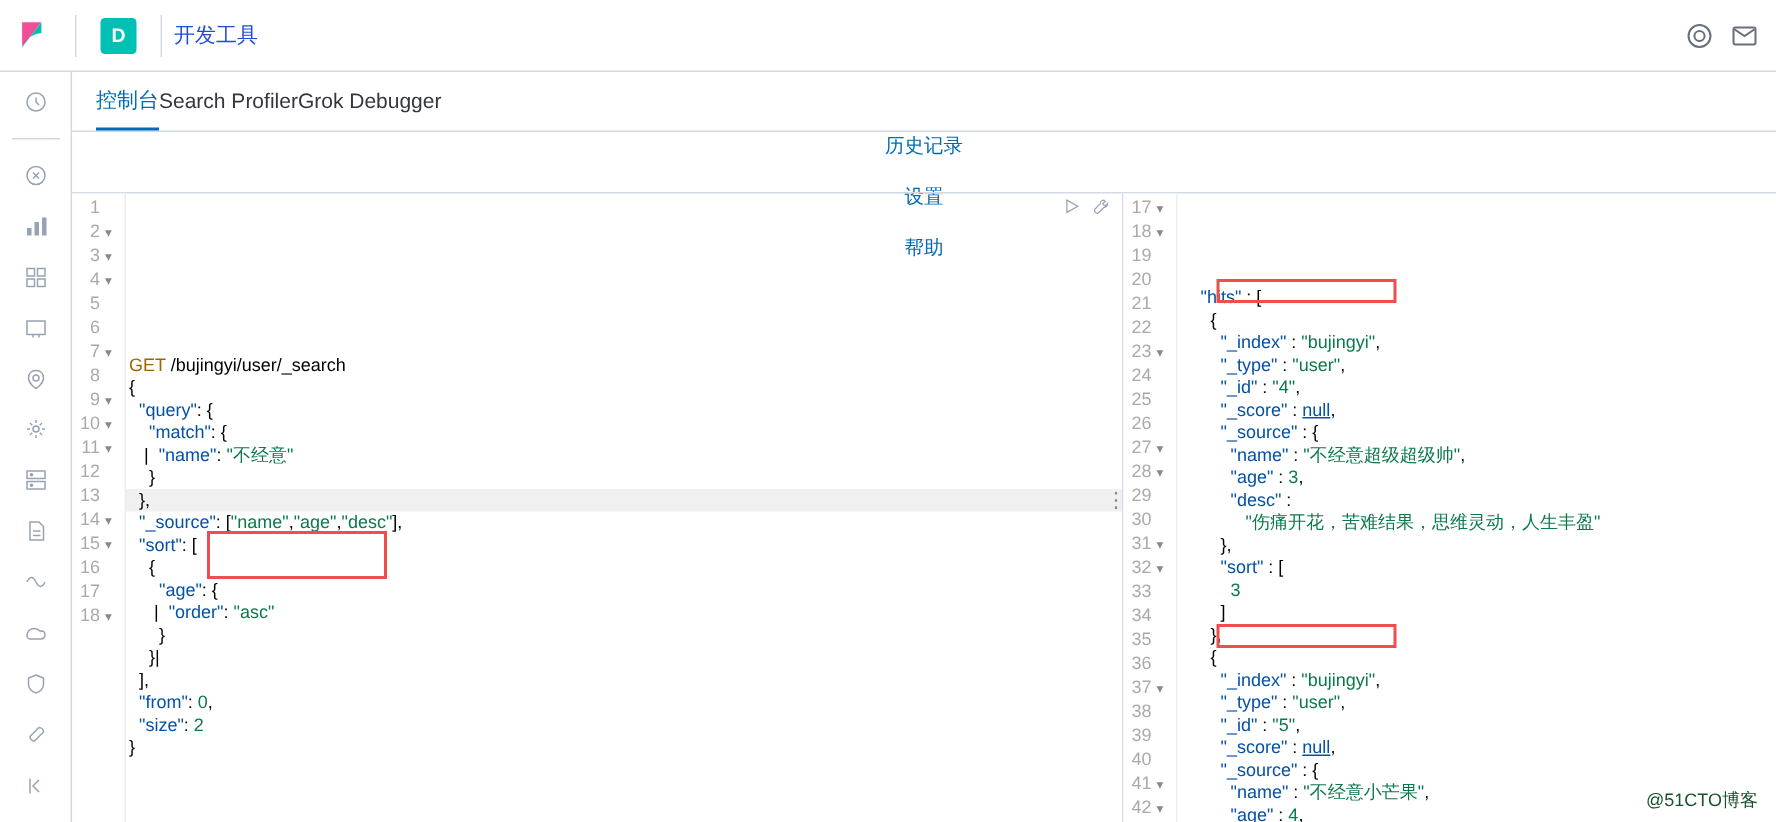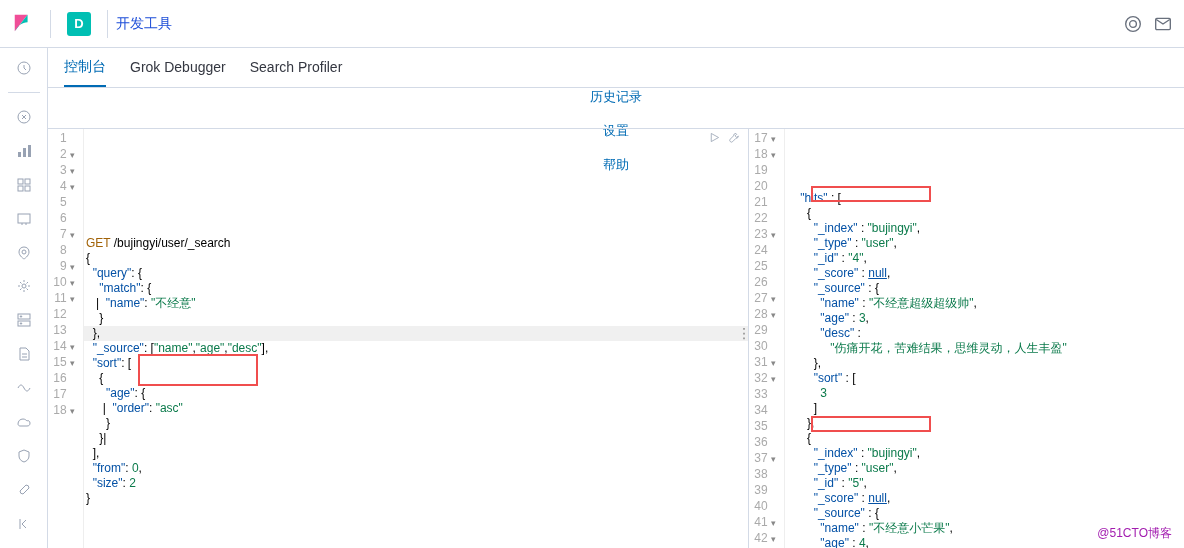--- a/index.html
+++ b/index.html
@@ -15,21 +15,21 @@
 .top-right .icon { width: 18px; height: 18px; color: #69707d; cursor: pointer; }
 
 .sidebar { position: absolute; left: 0; top: 48px; bottom: 0; width: 48px; border-right: 1px solid #d3dae6; display: flex; flex-direction: column; align-items: center; padding-top: 10px; gap: 14px; }
 .sidebar .sb-icon { width: 20px; height: 20px; color: #98a2b3; cursor: pointer; display: flex; align-items: center; justify-content: center; }
 .sidebar .sb-icon svg { width: 16px; height: 16px; }
 .sidebar .sb-divider { height: 1px; width: 32px; background: #d3dae6; }
 .sb-collapse { margin-top: auto; margin-bottom: 14px; }
 
 .mainarea { position: absolute; left: 48px; right: 0; top: 48px; bottom: 0; overflow: hidden; }
 
-.tabs { display: flex; height: 40px; border-bottom: 1px solid #d3dae6; padding: 0 16px; gap: 24px; }
+.tabs { display: flex; height: 40px; border-bottom: 1px solid #d3dae6; padding: 0 16px; }
 .tab { display: flex; align-items: center; font-size: 14px; color: #343741; border-bottom: 2px solid transparent; cursor: pointer; }
 .tab.active { color: #006bb4; border-bottom-color: #006bb4; }
 
 .toolbar { display: flex; height: 40px; align-items: center; padding: 0 16px; gap: 16px; font-size: 13px; color: #006bb4; flex-direction: column; }
 .toolbar span { cursor: pointer; }
 
 .editor-wrap { position: absolute; top: 80px; left: 0; right: 0; bottom: 0; display: flex; border-top: 1px solid #d3dae6; }
 .pane-left { flex: 0 0 701px; display: flex; position: relative; border-right: 1px solid #d3dae6; }
 .pane-right { flex: 1; display: flex; position: relative; }
 
@@ -44,21 +44,21 @@
 .tok-null { color: #0451a5; text-decoration: underline; }
 
 .highlight-row { position: absolute; left: -38px; right: 0; background: #f0f0f0; height: 15px; z-index: -1; }
 .run-icons { position: absolute; right: 8px; top: 2px; display: flex; gap: 6px; color: #98a2b3; }
 .run-icons svg { width: 13px; height: 13px; cursor: pointer; }
 .grip { position: absolute; right: -3px; top: 196px; color: #888; font-size: 14px; }
 
 .annotation-box-left { position: absolute; border: 2px solid #f04e4e; }
 .annotation-text { position: absolute; color: #f04e4e; font-size: 13px; line-height: 18px; }
 
-.watermark { position: absolute; right: 12px; bottom: 6px; color: #a21caf; font-size: 12px; pointer-events: none; }
+.watermark { position: absolute; right: 12px; bottom: 6px; color: #14532d; font-size: 12px; pointer-events: none; }
 </style>
 </head>
 <body>
 
 <div class="topbar">
   <div class="logo-k">
     <svg viewBox="0 0 24 24">
         <path d="M3 2h14L3 20V2z" fill="#f04e98"></path>
         <path d="M3 20L17 2v8c-6 0-11 4-14 10z" fill="#00bfb3"></path>
       </svg>
@@ -163,22 +163,22 @@
   <div class="sb-icon sb-collapse">
       <svg viewBox="0 0 16 16" fill="none" stroke="currentColor">
         <path d="M10 4L6 8l4 4M4 3v10"></path>
       </svg>
     </div>
 </div>
 
 <div class="mainarea">
   <div class="tabs">
     <div class="tab active">控制台</div>
+    <div class="tab">Search Profiler</div>
     <div class="tab">Grok Debugger</div>
-    <div class="tab">Search Profiler</div>
   </div>
   <div class="toolbar">
     <span>历史记录</span>
     <span>设置</span>
     <span>帮助</span>
   </div>
 
   <div class="editor-wrap">
 
     <div class="pane-left">

